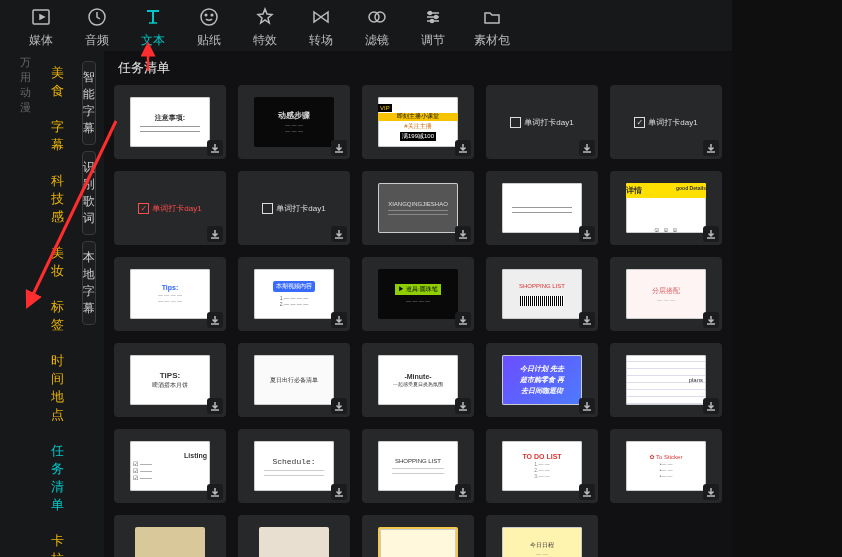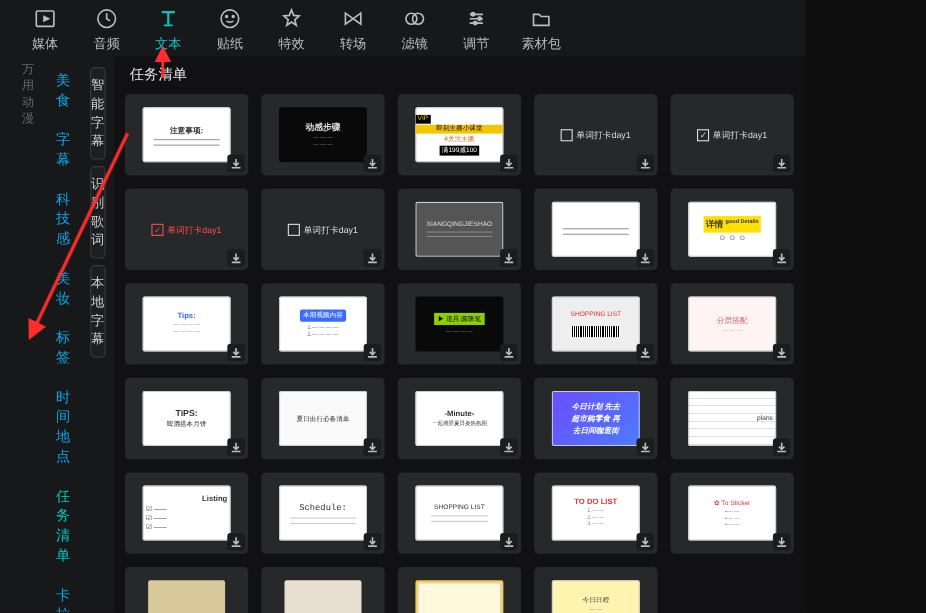--- a/index.html
+++ b/index.html
@@ -7,21 +7,21 @@
   
   .topbar{display:flex;align-items:flex-start;gap:26px;padding:6px 18px 2px 26px;background:#17181a}
   .topitem{display:flex;flex-direction:column;align-items:center;gap:4px;color:#bbb;cursor:pointer;min-width:30px}
   .topitem.active{color:#00c8c8}
   .topitem .ico{width:22px;height:22px;display:flex;align-items:center;justify-content:center}
   .topitem svg{stroke:currentColor;fill:none;stroke-width:1.5}
   .topitem .lbl{font-size:12px}
   
   .body{flex:1;display:flex;min-height:0}
   .sidebar{width:104px;background:#17181a;padding:4px 0 10px 0;display:flex;flex-direction:row;gap:0;overflow:hidden}
-  .sideitem{padding:9px 0 9px 20px;color:#0ea5e9;cursor:pointer;font-size:13px}
+  .sideitem{padding:9px 0 9px 20px;color:#eab308;cursor:pointer;font-size:13px}
   .sideitem.active{color:#00c8c8}
   .sidebtn{margin:6px 12px;padding:7px 0;text-align:center;border:1px solid #3a3a3c;border-radius:4px;color:#cfcfcf;cursor:pointer;font-size:12px;background:#1d1e20}
   
   .main{flex:1;display:flex;flex-direction:column;min-width:0;background:#111113;padding:6px 10px 0 10px}
   .section-title{font-size:13px;color:#e6e6e6;margin:2px 0 8px 4px}
   .grid{flex:1;overflow:auto;display:grid;grid-template-columns:repeat(5,1fr);gap:12px;align-content:start;padding-bottom:10px}
   .card{position:relative;height:74px;background:#27282a;border-radius:4px;display:flex;align-items:center;justify-content:center;padding:6px;box-sizing:border-box}
   .card .thumb{width:100%;height:100%;display:flex;align-items:center;justify-content:center;color:#777;font-size:9px;text-align:center;overflow:hidden}
   .card .dl{position:absolute;right:3px;bottom:3px;width:16px;height:16px;border-radius:3px;background:#1b1c1e;display:flex;align-items:center;justify-content:center;cursor:pointer}
   .card .dl svg{stroke:#bbb;fill:none;stroke-width:1.5}
@@ -286,21 +286,21 @@
               </div>
             </div>
             <div class="dl">
               <svg width="12" height="12" viewBox="0 0 12 12">
                 <path d="M6 2v6M3.5 5.5L6 8l2.5-2.5M2 10h8"></path>
               </svg>
             </div>
           </div>
           <div class="card">
             <div class="thumb">
-              <div class="pv" style="padding:16px">
+              <div class="pv" style="padding:0">
                 <div style="background:#ffe000;width:100%;padding:2px;font-size:8px;font-weight:bold;display:flex;justify-content:space-between">
                   <span>详情</span>
                   <span style="font-size:5px">good Details</span>
                 </div>
                 <div style="flex:1"></div>
                 <div style="font-size:7px">☺ ☺ ☺</div>
               </div>
             </div>
             <div class="dl">
               <svg width="12" height="12" viewBox="0 0 12 12">

